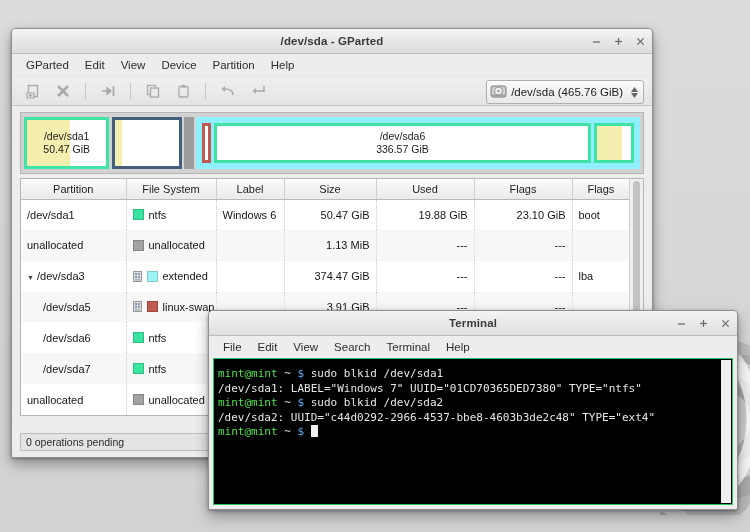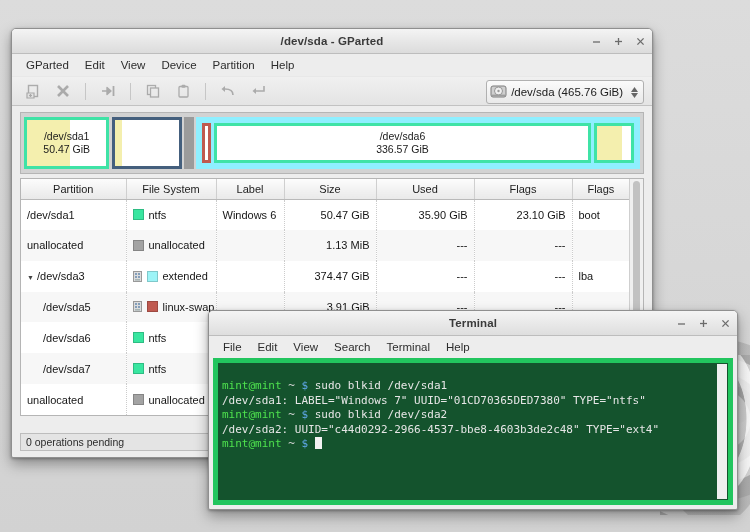--- a/index.html
+++ b/index.html
@@ -125,23 +125,23 @@
     background:#e4e4e4; border:1px solid #bdbdbd;
     display:flex; align-items:center; padding:0 5px; font-size:10.5px; color:#2b2b2b;
   }
 
   
   #terminal { left:208px; top:310px; width:530px; height:200px; border-radius:5px 5px 2px 2px;}
   #terminal .titlebar{ background: linear-gradient(180deg,#f4f4f4 0%,#e8e8e8 55%,#dedede 100%); }
   #terminal .menubar { background:#ededed; border-bottom:none; height:21px;}
   .term-body {
     position:absolute; left:4px; right:4px; top:47px; bottom:4px;
-    background:#14532d; border:5px solid #22c55e;
+    background:#000000; border:1px solid #22c55e;
     font-family:"DejaVu Sans Mono","Liberation Mono",monospace;
-    font-size:11px; line-height:14.5px; padding:16px 4px; color:#e6e6e6;
+    font-size:11px; line-height:14.5px; padding:8px 4px; color:#e6e6e6;
     overflow:hidden;
   }
   .term-scroll { position:absolute; right:1px; top:1px; bottom:1px; width:10px; background:#efefef; }
   .g { color:#4ee24e; }
   .tilde { color:#d7d7d7; }
   .dollar { color:#5fa8e8; }
   .cursor { display:inline-block; width:7px; height:12px; background:#f2f2f2; vertical-align:-2px; }
   .term-line { white-space:pre; }
 </style>
 </head>
@@ -321,21 +321,21 @@
           <tr>
             <td><span>/dev/sda1</span></td>
             <td>
               <span class="fs-cell">
                 <span class="sw" style="background:#39e6a0"></span>
                 <span>ntfs</span>
               </span>
             </td>
             <td>Windows 6</td>
             <td class="num">50.47 GiB</td>
-            <td class="num">35.90 GiB</td>
+            <td class="num">19.88 GiB</td>
             <td class="num">23.10 GiB</td>
             <td>boot</td>
           </tr>
           <tr>
             <td><span>unallocated</span></td>
             <td>
               <span class="fs-cell">
                 <span class="sw" style="background:#a3a3a3"></span>
                 <span>unallocated</span>
               </span>

